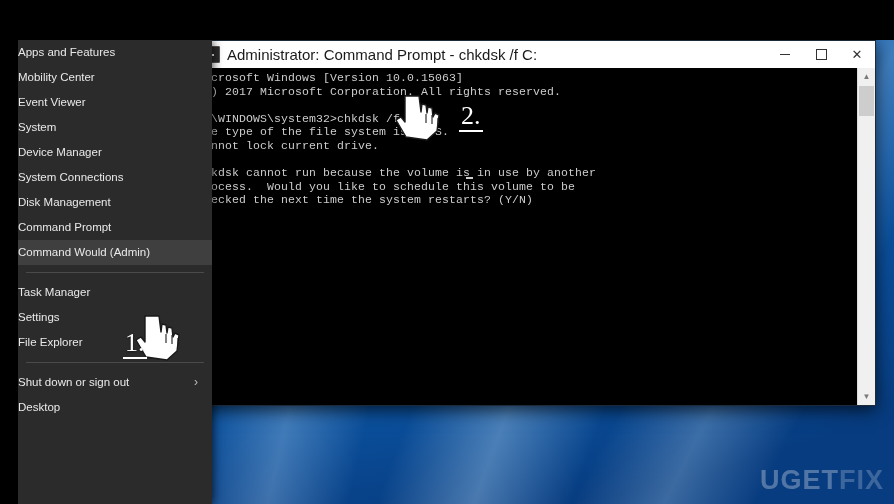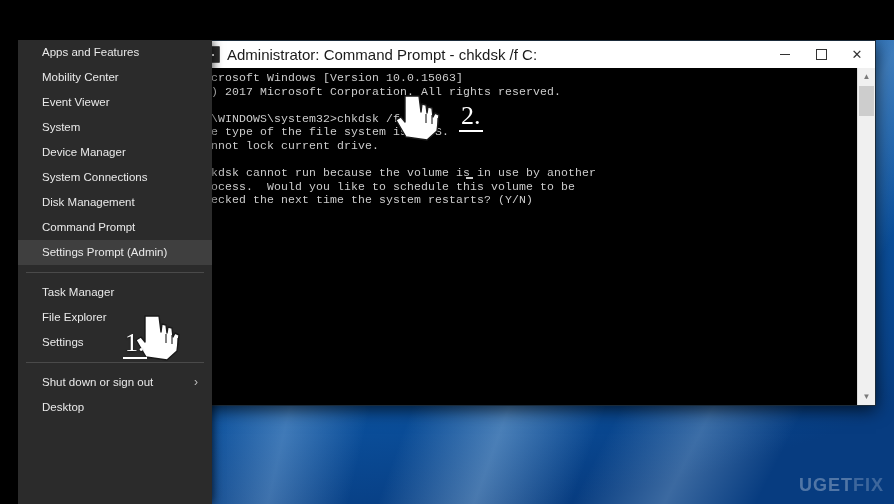--- a/index.html
+++ b/index.html
@@ -17,42 +17,41 @@
     background:
       linear-gradient(103deg, rgba(255,255,255,0.00) 30%, rgba(190,225,255,0.30) 38%, rgba(255,255,255,0.00) 46%),
       linear-gradient(110deg, rgba(255,255,255,0.00) 52%, rgba(200,232,255,0.34) 61%, rgba(255,255,255,0.00) 70%),
       linear-gradient(117deg, rgba(255,255,255,0.00) 72%, rgba(210,236,255,0.26) 80%, rgba(255,255,255,0.00) 88%),
       linear-gradient(96deg,  rgba(255,255,255,0.00) 10%, rgba(170,215,255,0.22) 18%, rgba(255,255,255,0.00) 27%),
       radial-gradient(120% 95% at 18% 12%, #3aa3ee 0%, #1a7fd4 32%, #0d5cae 62%, #073c80 100%);
     background-color:#0b56a4;
   }
   .watermark{
     position:absolute;right:10px;bottom:8px;
-    font-size:18px;letter-spacing:1px;font-weight:700;
+    font-size:27px;letter-spacing:1px;font-weight:700;
     color:rgba(255,255,255,0.30);
     font-family:"Liberation Sans", sans-serif;
     user-select:none;
   }
   .watermark .wm-b{color:rgba(255,255,255,0.22);}
 
   
   .blackbar-top{position:absolute;left:0;top:0;width:894px;height:40px;background:#000;}
   .blackbar-left{position:absolute;left:0;top:0;width:18px;height:504px;background:#000;}
 
   
   .winx{
     position:absolute;left:18px;top:40px;width:194px;height:464px;
     background:#2b2b2b;
     box-shadow:0 0 10px rgba(0,0,0,0.85);
     z-index:5;
   }
   .winx-list{position:relative;width:100%;height:100%;}
   .mi{
     position:relative;height:25px;line-height:25px;
-    padding-left:24px;
     color:#e9e9e9;font-size:11.5px;
     white-space:nowrap;cursor:default;
   }
   .mi.sel{background:#3f3f3f;}
   .mi .chev{
     position:absolute;right:14px;top:0;line-height:25px;
     color:#bdbdbd;font-size:12px;
   }
   .sep{height:1px;margin:7px 8px 7px 8px;background:#4a4a4a;}
 
@@ -187,25 +186,25 @@
   <div class="winx">
     <div class="winx-list" id="winx-list">
         <div class="mi"><span>Apps and Features</span></div>
         <div class="mi"><span>Mobility Center</span></div>
         <div class="mi"><span>Event Viewer</span></div>
         <div class="mi"><span>System</span></div>
         <div class="mi"><span>Device Manager</span></div>
         <div class="mi"><span>System Connections</span></div>
         <div class="mi"><span>Disk Management</span></div>
         <div class="mi"><span>Command Prompt</span></div>
-        <div class="mi sel"><span>Settings Prompt (Admin)</span></div>
+        <div class="mi sel"><span>Command Would (Admin)</span></div>
         <div class="sep"></div>
         <div class="mi"><span>Task Manager</span></div>
+        <div class="mi"><span>Settings</span></div>
         <div class="mi"><span>File Explorer</span></div>
-        <div class="mi"><span>Settings</span></div>
         <div class="sep"></div>
         <div class="mi"><span>Shut down or sign out</span><span class="chev">›</span></div>
         <div class="mi"><span>Desktop</span></div>
       </div>
   </div>
 
   <div class="hand" id="hand1">
     <svg viewBox="0 0 54 52" xmlns="http://www.w3.org/2000/svg">
       <g fill="#ffffff" stroke="#1a1a1a" stroke-width="1.4" stroke-linejoin="round">
         <path d="M12 3 L12 29 L8 24 L3 27 L13 44 L34 47 L44 38 L46 22 L42 20 L40 24 L39 15 L35 14 L34 20 L33 12 L29 11 L28 19 L26 3 Z"></path>

